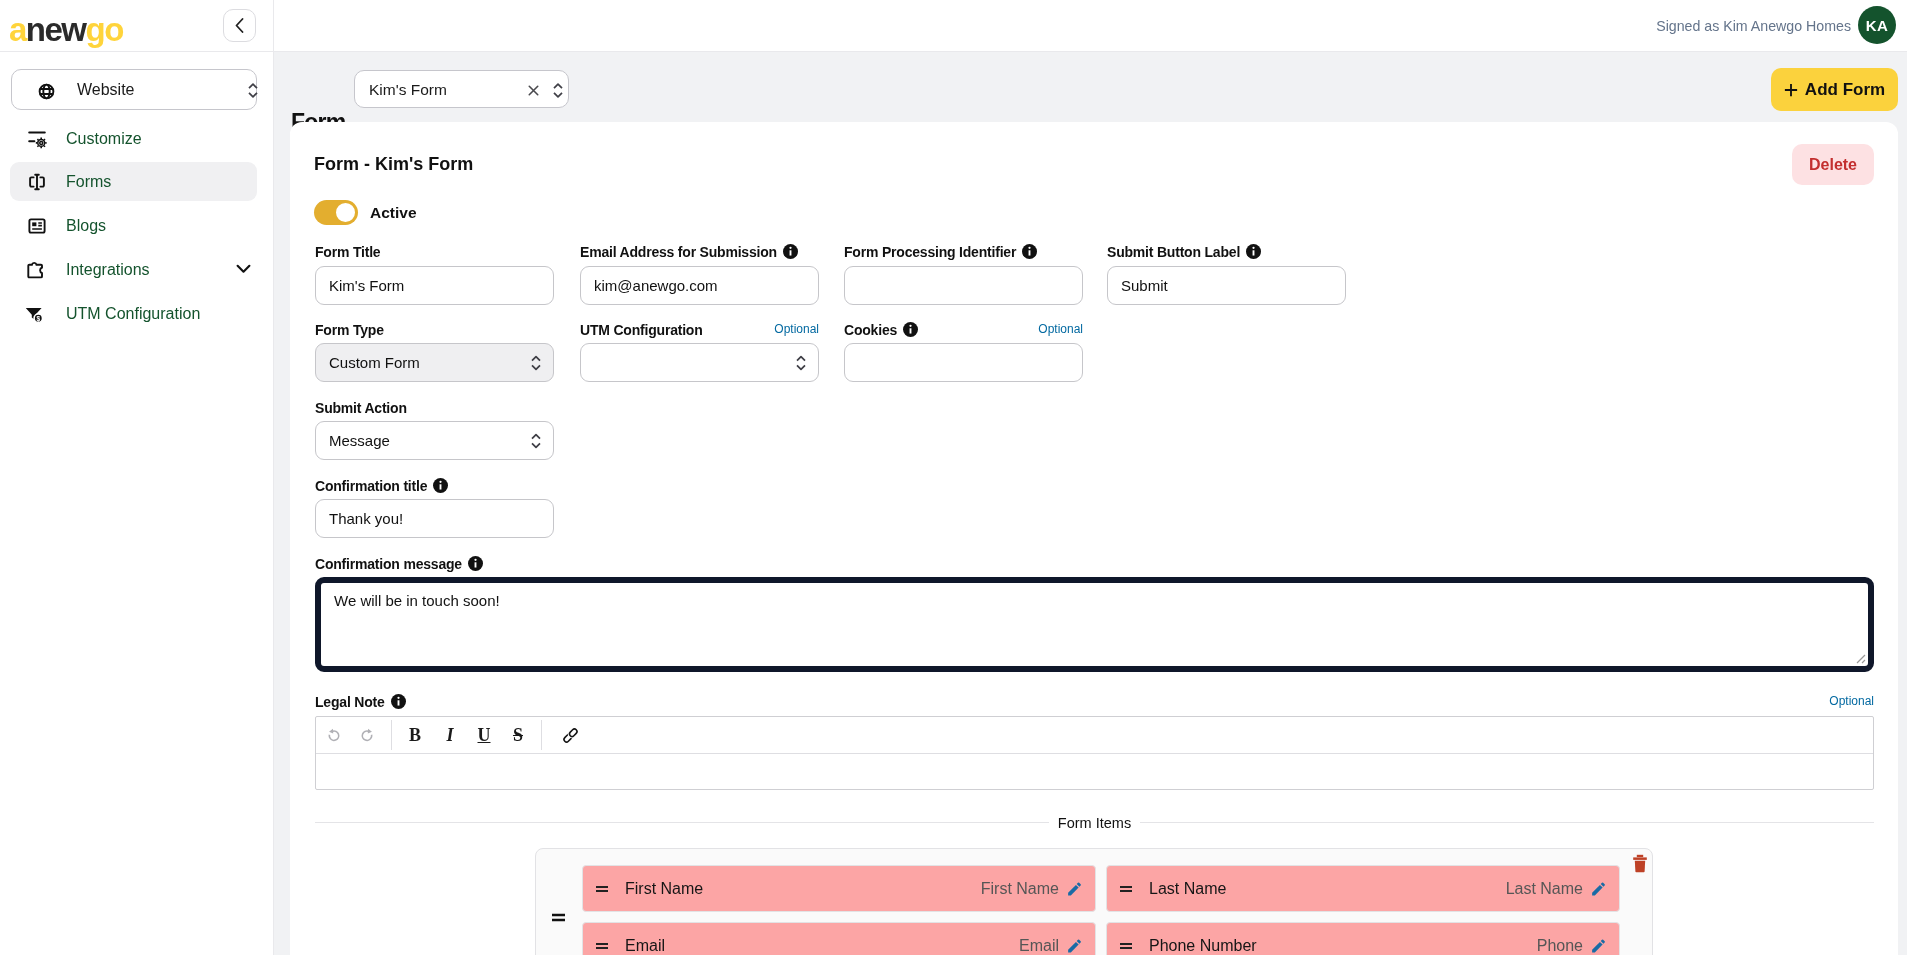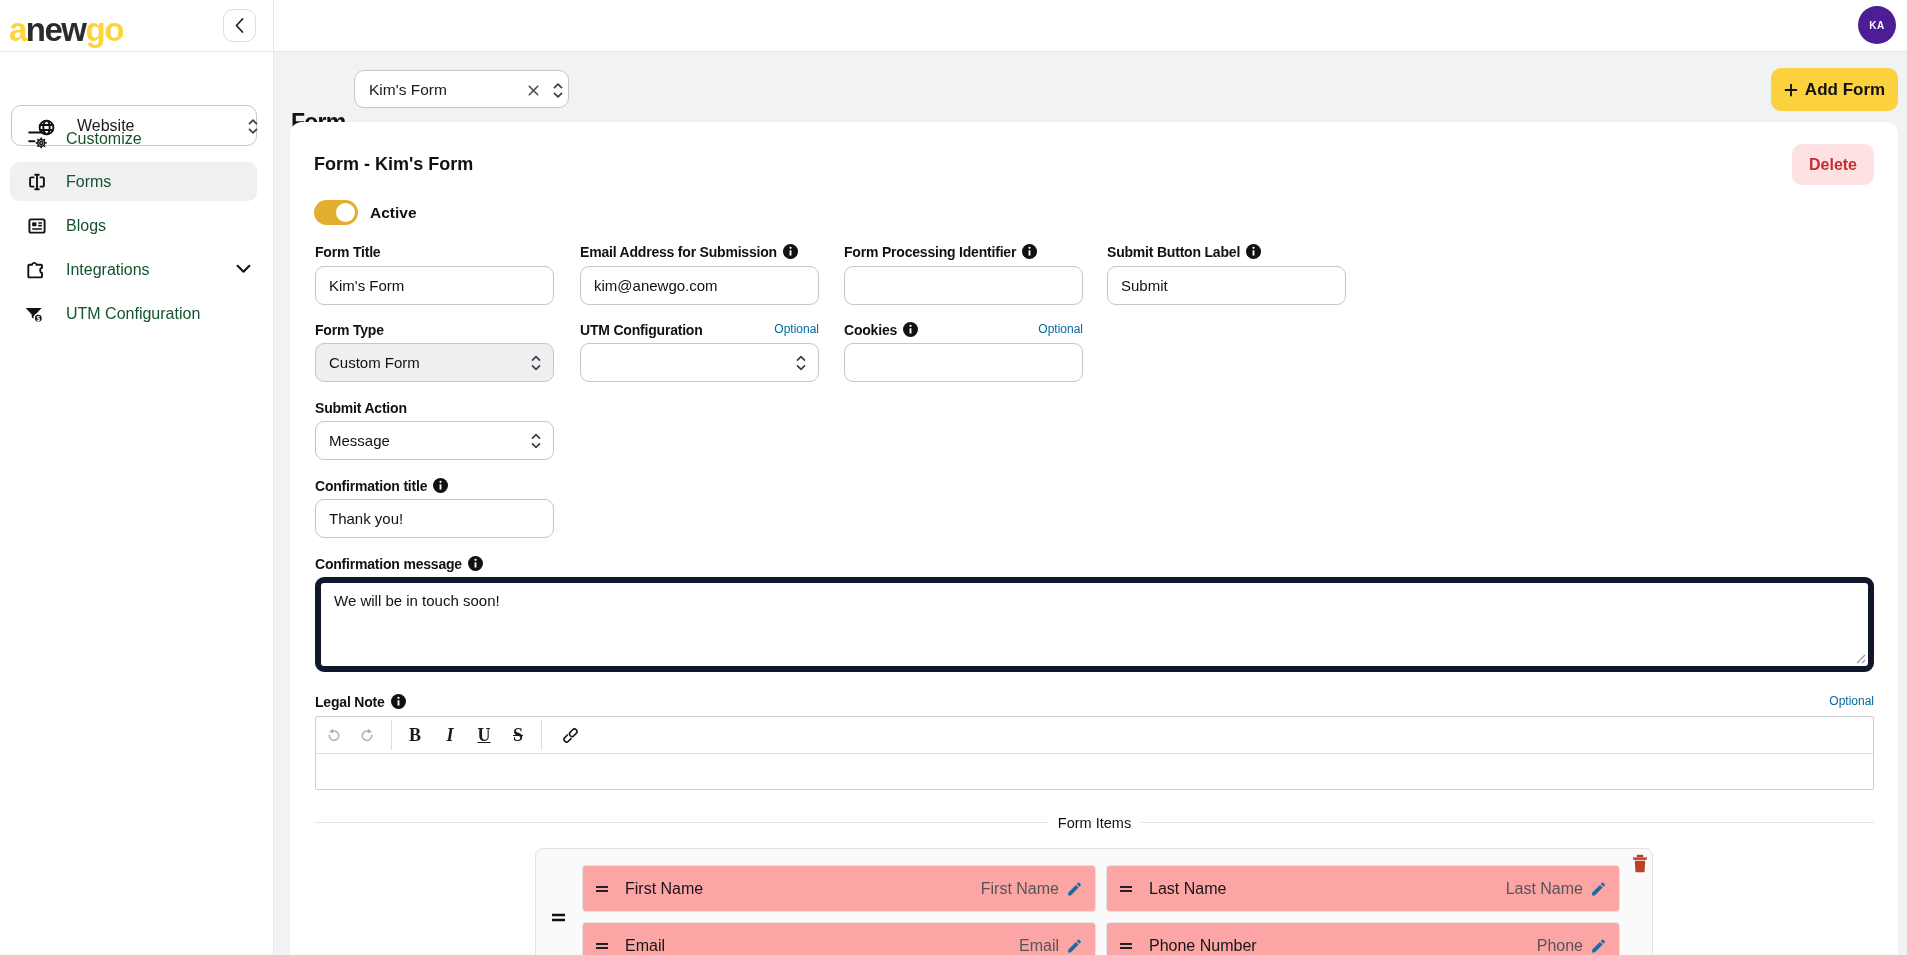--- a/index.html
+++ b/index.html
@@ -6,25 +6,25 @@
   html,body { width:1907px; height:955px; overflow:hidden; }
   body { font-family:"Liberation Sans", sans-serif; position:relative; background:#fff; color:#111827; }
   .abs { position:absolute; }
 
   
   #topbar { position:absolute; left:0; top:0; width:1907px; height:52px; background:#fff; border-bottom:1px solid #e9e9ec; z-index:5; }
   #logo { position:absolute; left:9px; top:3px; font-size:33px; font-weight:700; letter-spacing:-1.5px; color:#2b2b2b;margin-top:8px; }
   #logo .y { color:#FFD43B; }
   #collapse { position:absolute; left:223px; top:9px; width:33px; height:33px; border:1px solid #dcdce0; border-radius:10px; background:#fff; display:flex; align-items:center; justify-content:center; }
   #signed { position:absolute; right:56px; top:0; height:51px; display:flex; align-items:center; font-size:14.2px; color:#64748b; }
-  #avatar { position:absolute; left:1858px; top:6px; width:38px; height:38px; border-radius:50%; background:#4c1d95; color:#fff; font-size:10px; font-weight:700; letter-spacing:.5px; display:flex; align-items:center; justify-content:center; }
+  #avatar { position:absolute; left:1858px; top:6px; width:38px; height:38px; border-radius:50%; background:#14532d; color:#fff; font-size:15px; font-weight:700; letter-spacing:.5px; display:flex; align-items:center; justify-content:center; }
 
   
   #sidebar { position:absolute; left:0; top:52px; width:274px; height:903px; background:#fff; border-right:1px solid #e9e9ec; }
-  #wsel { position:absolute; left:11px; top:69px; width:246px; height:41px; border:1px solid #c6c6cc; border-radius:10px; background:#fff;margin-top:36px; }
+  #wsel { position:absolute; left:11px; top:69px; width:246px; height:41px; border:1px solid #c6c6cc; border-radius:10px; background:#fff; }
   #wsel .txt { position:absolute; left:65px; top:0; height:39px; display:flex; align-items:center; font-size:16px; color:#1a1a1a; }
   .menu-item { position:absolute; left:0; width:274px; height:44px; }
   .menu-item .ic { position:absolute; left:27px; top:50%; transform:translateY(-50%); width:20px; height:20px; }
   .menu-item .lbl { position:absolute; left:66px; top:50%; transform:translateY(-50%); font-size:16px; color:#14532d; }
   #mi-forms-bg { position:absolute; left:10px; top:162px; width:247px; height:39px; background:#f0f0f2; border-radius:9px; }
 
   
   #main { position:absolute; left:274px; top:52px; width:1633px; height:903px; background:#f1f2f4; }
   #h-form { position:absolute; left:291px; top:73px; font-size:23px; font-weight:700; letter-spacing:-0.8px; color:#111;margin-top:36px; }
   #fsel { position:absolute; left:354px; top:70px; width:215px; height:38px; border:1px solid #c6c6cc; border-radius:10px; background:#fff; }
@@ -56,20 +56,21 @@
 <body>
 
 <div id="topbar">
   <div id="logo"><span class="y">a</span>new<span class="y">go</span></div>
   <div id="collapse">
     <svg width="9" height="15" viewBox="0 0 9 15">
         <path d="M7.5 1 L1.5 7.5 L7.5 14" fill="none" stroke="#222" stroke-width="1.8" stroke-linecap="round" stroke-linejoin="round"></path>
       </svg>
   </div>
   <div style="position:absolute;left:273px;top:0;width:1px;height:52px;background:#e9e9ec"></div>
+  <div id="signed">Signed as Kim Anewgo Homes</div>
   <div id="avatar">KA</div>
 </div>
 
 <div id="sidebar"></div>
 <div id="wsel">
   <svg class="abs" style="left:26px;top:13px" width="17" height="17" viewBox="0 0 24 24">
       <circle cx="12" cy="12" r="9.7" fill="none" stroke="#111" stroke-width="2.7"></circle>
       <path d="M2.5 8.5 H21.5 M2.5 15.5 H21.5" stroke="#111" stroke-width="2.7" fill="none"></path>
       <ellipse cx="12" cy="12" rx="4.5" ry="9.7" fill="none" stroke="#111" stroke-width="2.7"></ellipse>
     </svg>

